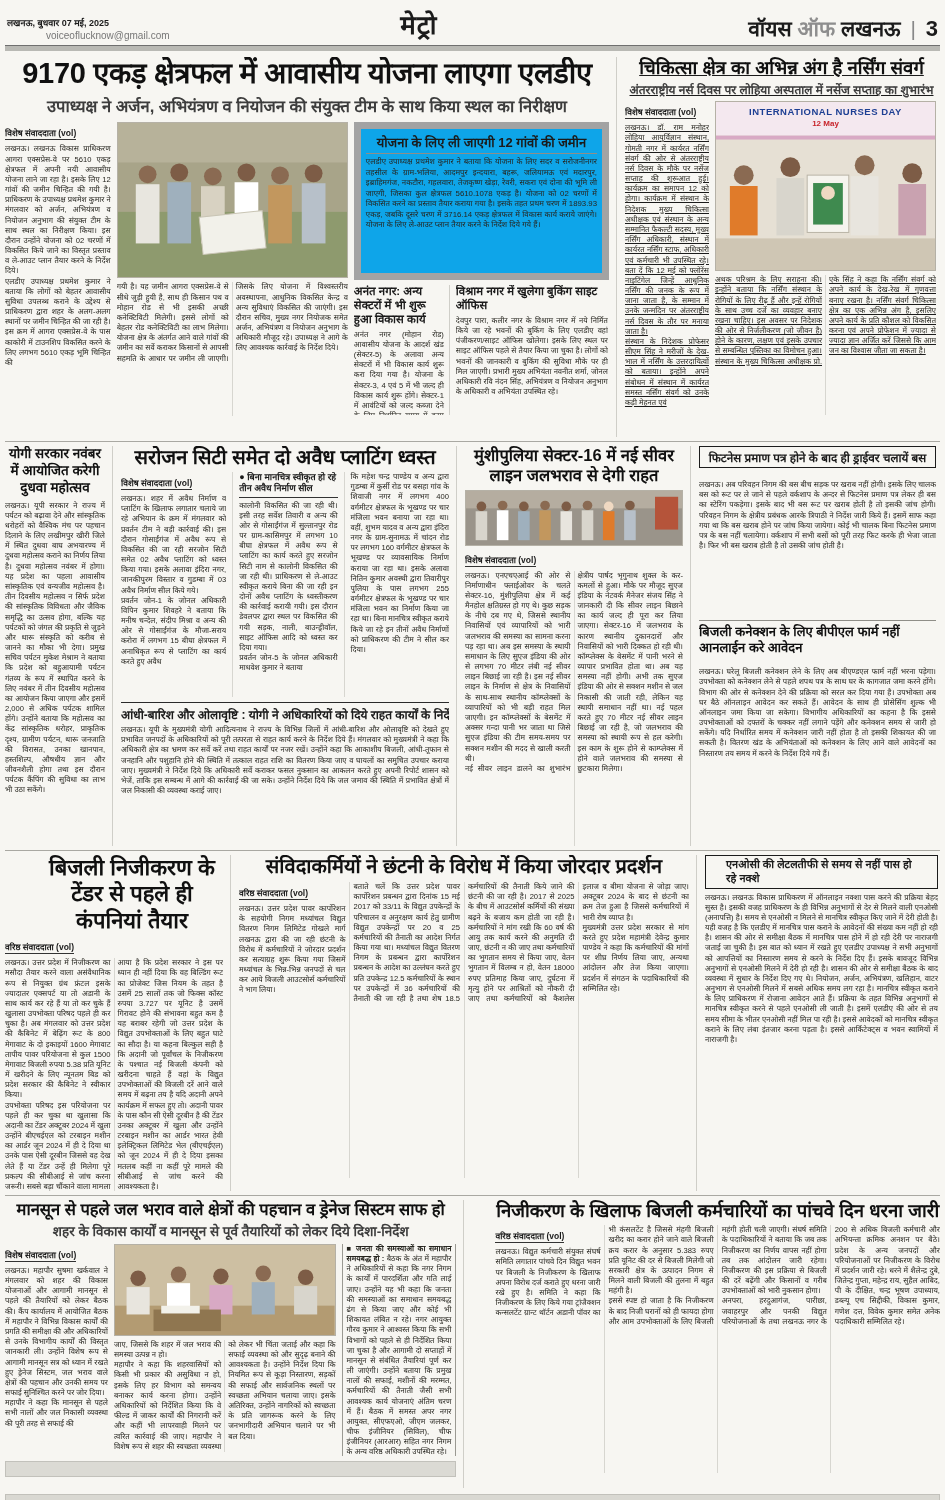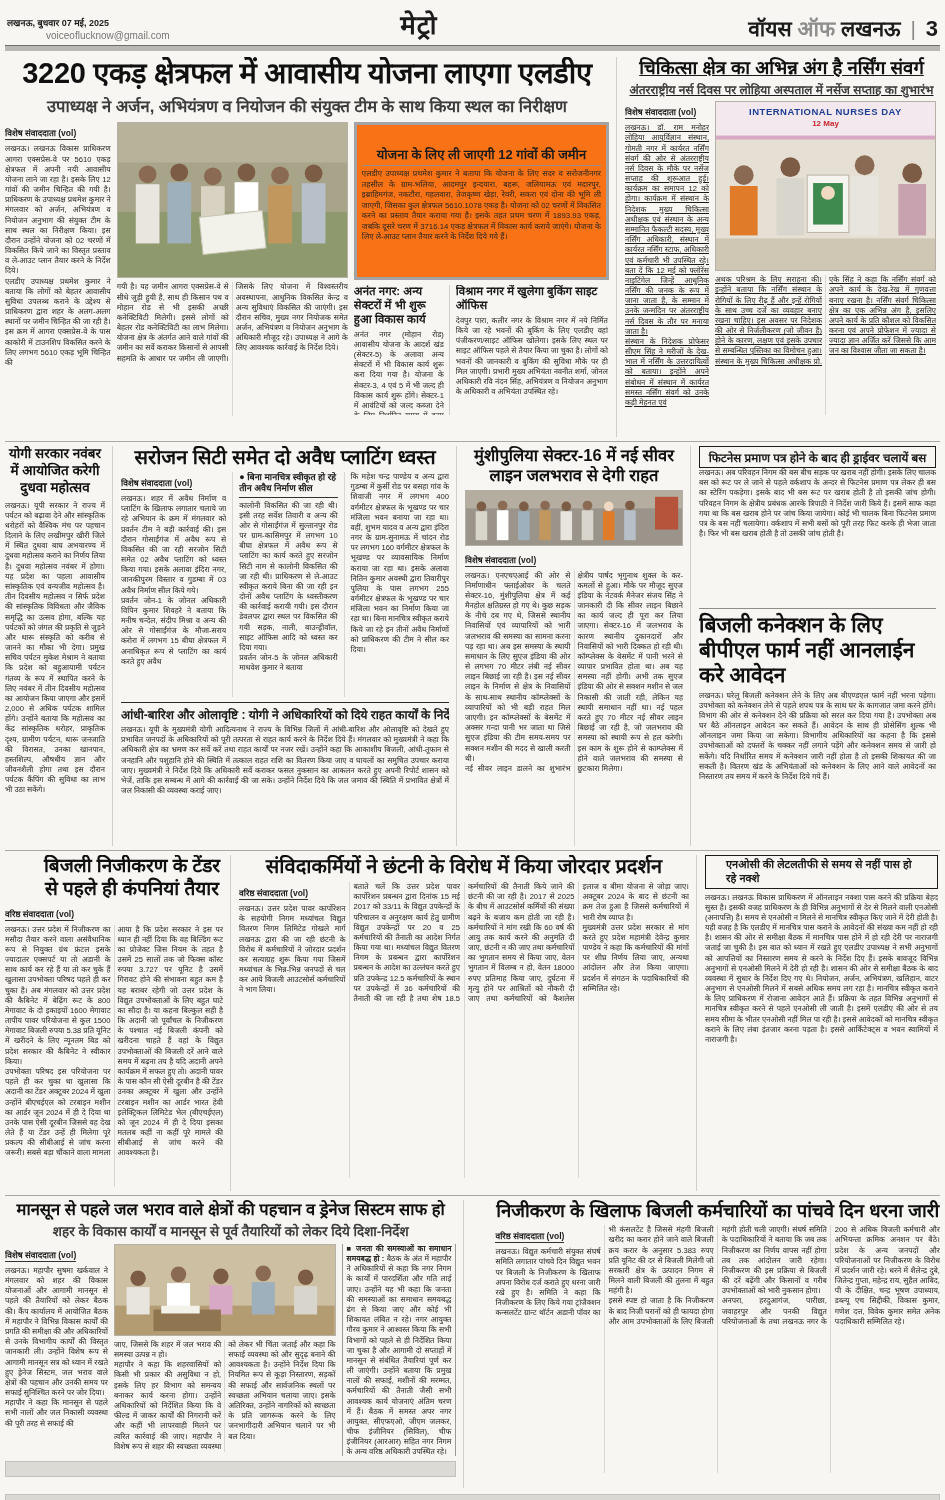--- a/index.html
+++ b/index.html
@@ -35,21 +35,21 @@
   
   .sec1{height:380px;}
   .a-lda{width:612px;}
   .a-lda h1{font-size:29px;letter-spacing:-.3px;text-align:center;white-space:nowrap;}
   .a-lda .deck{font-size:16.5px;margin:4px 0 5px 0;white-space:nowrap;}
   .lda-grid{display:flex;gap:6px;height:300px;}
   .lda-colA{width:106px;}
   .lda-mid{width:232px;}
   .lda-mid .photo{height:156px;margin-bottom:4px;}
   .lda-right{width:256px;}
-  .graybox{background:#f97316;border:3px solid #a3a3a3;padding:20px 5px;height:158px;overflow:hidden;}
+  .graybox{background:#0ea5e9;border:7px solid #a3a3a3;padding:4px 5px;height:158px;overflow:hidden;}
   .graybox h3{font-size:13px;font-weight:800;text-align:center;border-bottom:1px solid #8f8e88;
               padding-bottom:2px;margin-bottom:3px;}
   .graybox .body{font-size:7.8px;}
   .subrow{display:flex;gap:6px;margin-top:5px;height:130px;}
   .subbox{overflow:hidden;}
   .subbox h4{font-size:11.5px;font-weight:800;line-height:1.2;margin-bottom:3px;}
   .sub1{width:96px;border-right:1px solid #cfcec8;padding-right:5px;}
   .sub2{width:152px;}
   .a-nursing{width:313px;text-decoration:underline;}
   .a-nursing h1{font-size:18.5px;text-align:center;white-space:nowrap;}
@@ -74,29 +74,29 @@
   .bullet-head{font-size:9px;font-weight:800;line-height:1.25;border-bottom:1.3px solid #333;
                padding-bottom:2px;margin-bottom:3px;}
   .relief{border-top:1.5px solid #2a2a2a;margin-top:5px;padding-top:3px;height:128px;overflow:hidden;}
   .relief h4{font-size:12px;font-weight:800;margin-bottom:2px;white-space:nowrap;}
   .a-sewer{width:226px;}
   .a-sewer h1{font-size:16.5px;text-align:center;line-height:1.2;margin-bottom:4px;}
   .a-sewer .photo{height:56px;margin-bottom:3px;}
   .sewer-body{height:280px;overflow:hidden;}
   .col4stack{width:237px;}
   .fit-head{border:1.5px solid #1c1c1c;padding:2px 3px;font-size:11.8px;font-weight:800;
-            text-align:center;white-space:nowrap;overflow:hidden;margin-bottom:0;}
+            text-align:center;white-space:nowrap;overflow:hidden;margin-bottom:12px;}
   .fitness-body{height:135px;overflow:hidden;}
   .bpl{border-top:1px solid #8f8e88;margin-top:5px;padding-top:3px;}
-  .bpl h1{font-size:21px;line-height:1.2;margin-bottom:3px;}
+  .bpl h1{font-size:13px;line-height:1.2;margin-bottom:12px;}
   .bpl .body{height:180px;overflow:hidden;}
   
   .sec3{height:336px;}
   .a-tender{width:226px;}
-  .a-tender h1{font-size:19px;text-align:center;line-height:1.2;margin-bottom:2px;margin-left:36px;}
+  .a-tender h1{font-size:22px;text-align:center;line-height:1.2;margin-bottom:2px;margin-left:36px;}
   .tender-body{height:262px;overflow:hidden;}
   .a-contract{width:458px;}
   .a-contract h1{font-size:20px;text-align:center;white-space:nowrap;margin-bottom:4px;}
   .contract-body{height:296px;overflow:hidden;}
   .a-noc{width:233px;}
   .noc-head{border:1.5px solid #1c1c1c;padding:2px 20px;font-size:11px;font-weight:800;
             line-height:1.25;margin-bottom:4px;}
   .noc-body{height:288px;overflow:hidden;}
   
   .sec4{height:288px;gap:31px;}
@@ -133,21 +133,21 @@
       <span class="b1">लखनऊ</span>
       <span class="sep">|</span>
       <span class="pg">3</span>
     </div>
   </header>
   <div class="mh-band"></div>
 
   <section class="row sec1 cut" style="margin-top:6px;">
 
     <article class="a-lda vr cut">
-      <h1 class="hl">3220 एकड़ क्षेत्रफल में आवासीय योजना लाएगा एलडीए</h1>
+      <h1 class="hl">9170 एकड़ क्षेत्रफल में आवासीय योजना लाएगा एलडीए</h1>
       <h2 class="deck">उपाध्यक्ष ने अर्जन, अभियंत्रण व नियोजन की संयुक्त टीम के साथ किया स्थल का निरीक्षण</h2>
       <div class="lda-grid">
         <div class="lda-colA cut">
           <span class="byline">विशेष संवाददाता (vol)</span>
           <p class="body">लखनऊ। लखनऊ विकास प्राधिकरण आगरा एक्सप्रेस-वे पर 5610 एकड़ क्षेत्रफल में अपनी नयी आवासीय योजना लाने जा रहा है। इसके लिए 12 गांवों की जमीन चिन्हित की गयी है। प्राधिकरण के उपाध्यक्ष प्रथमेश कुमार ने मंगलवार को अर्जन, अभियंत्रण व नियोजन अनुभाग की संयुक्त टीम के साथ स्थल का निरीक्षण किया। इस दौरान उन्होंने योजना को 02 चरणों में विकसित किये जाने का विस्तृत प्रस्ताव व ले-आउट प्लान तैयार करने के निर्देश दिये।
 एलडीए उपाध्यक्ष प्रथमेश कुमार ने बताया कि लोगों को बेहतर आवासीय सुविधा उपलब्ध कराने के उद्देश्य से प्राधिकरण द्वारा शहर के अलग-अलग स्थानों पर जमीन चिन्हित की जा रही है। इस क्रम में आगरा एक्सप्रेस-वे के पास काकोरी में टाउनशिप विकसित करने के लिए लगभग 5610 एकड़ भूमि चिन्हित की</p>
         </div>
         <div class="lda-mid cut">
           <div class="photo">
             <svg viewBox="0 0 232 156" preserveAspectRatio="none">

